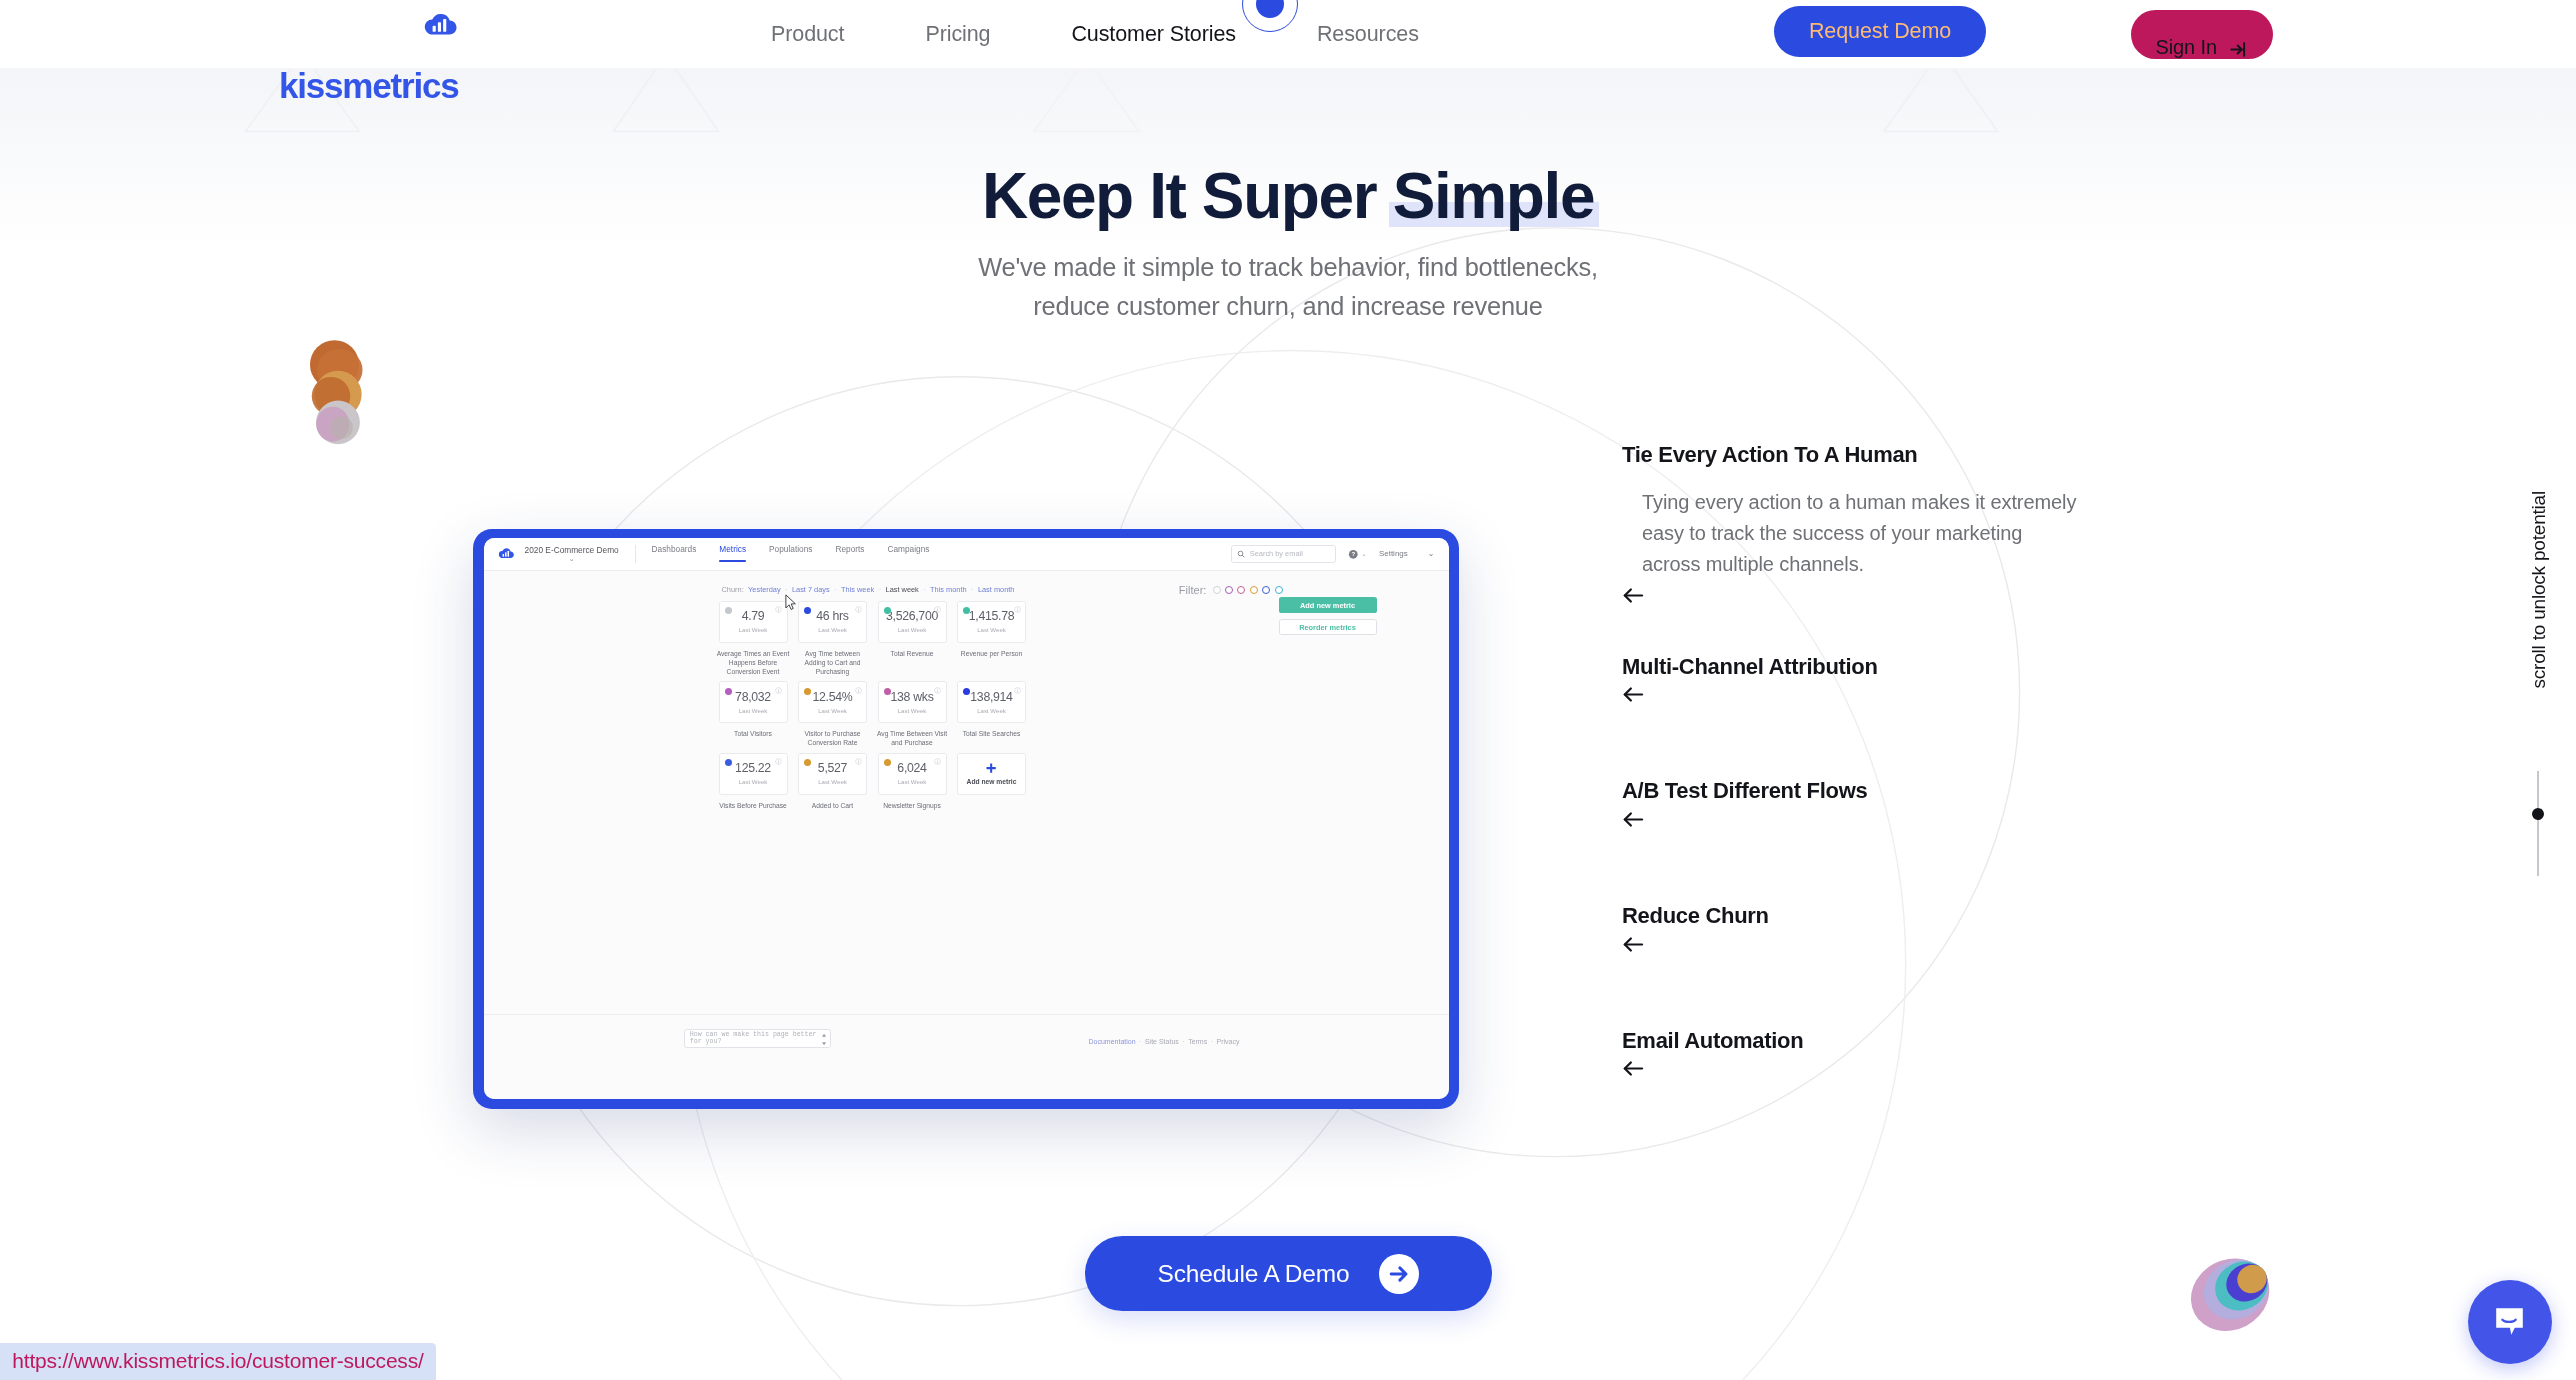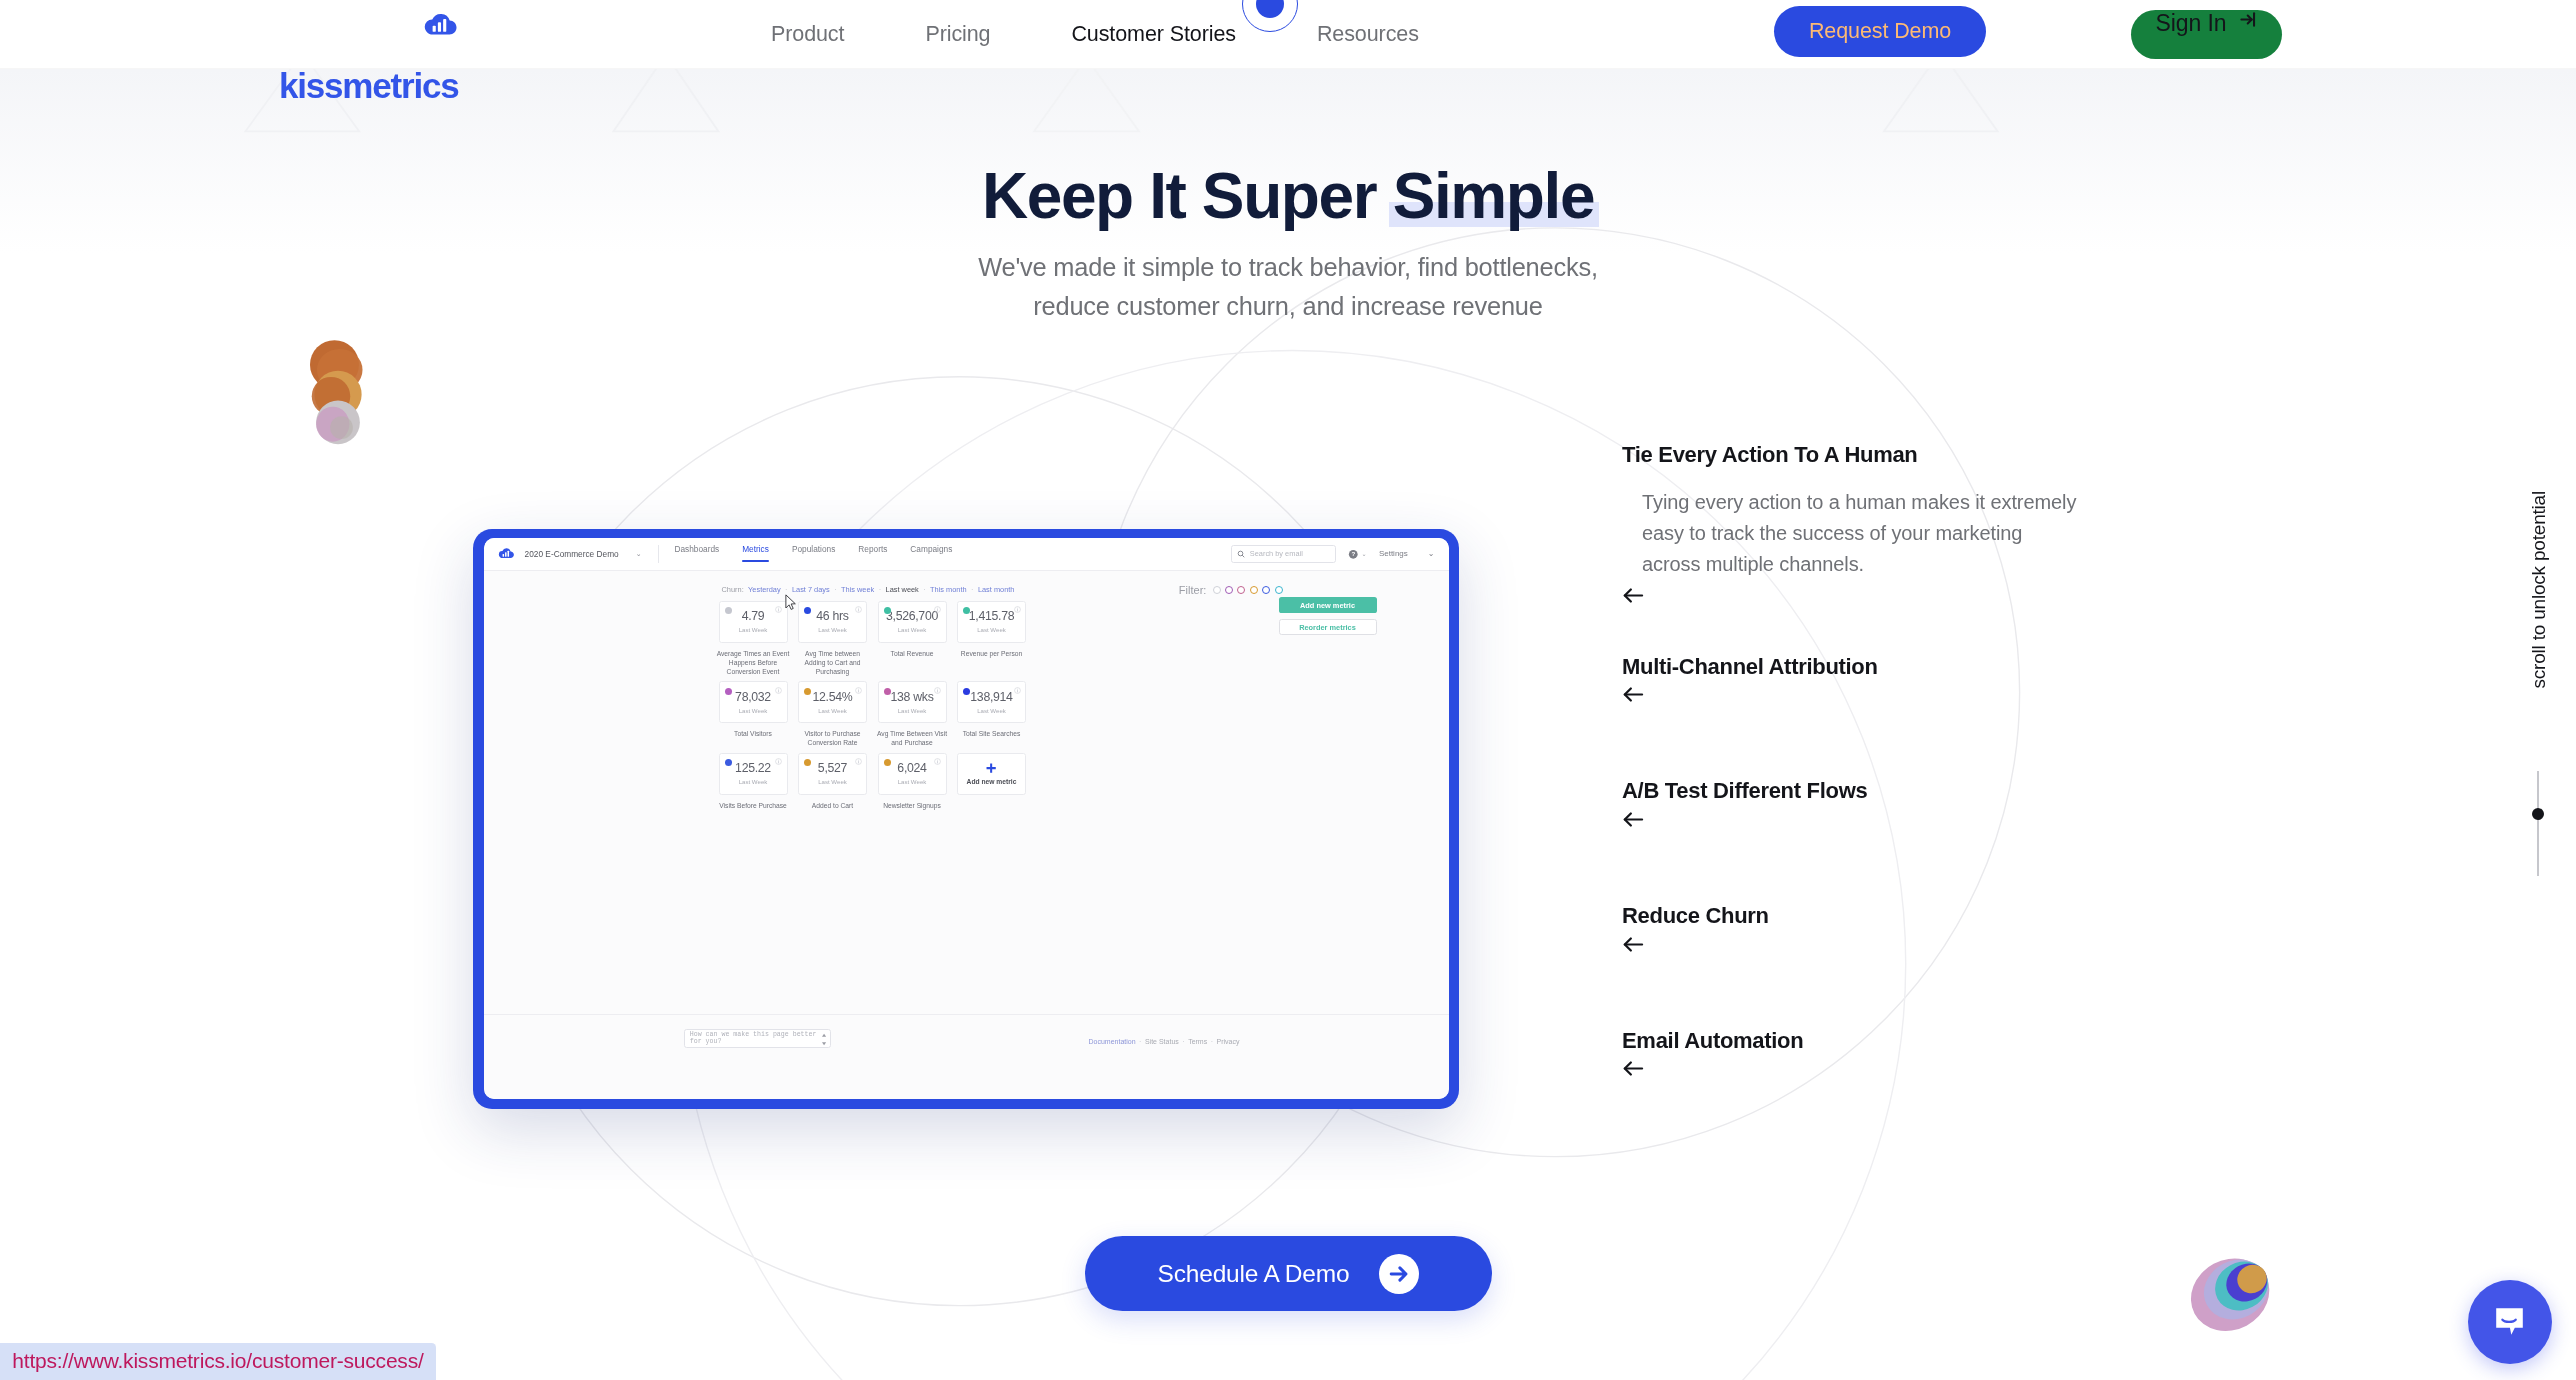--- a/index.html
+++ b/index.html
@@ -45,23 +45,23 @@
     position: absolute; left: 1774px; top: 6.1px;
     width: 212px; height: 51px; border-radius: 25.4px;
     background: #2a4ae0; color: #fdba74;
     font-size: 21.5px; border: none; cursor: pointer;
     display: flex; align-items: center; justify-content: center;
     letter-spacing: -0.1px;
   }
   .btn-signin {
     position: absolute; left: 2131px; top: 9.6px;
     height: 49px; padding: 0 24.5px; border-radius: 24.5px;
-    background: #15803d; color: #14151a;
-    font-size: 23px; border: none; cursor: pointer;
-    display: flex; align-items: flex-start; gap: 12.3px;
+    background: #be185d; color: #14151a;
+    font-size: 20px; border: none; cursor: pointer;
+    display: flex; align-items: flex-end; gap: 12.3px;
     letter-spacing: -0.1px;
   }
   .signin-icon { width: 19px; height: 19px; display:block; }
 
   
   .cursor-ring {
     position: absolute; left: 1242px; top: -24.5px;
     width: 56px; height: 56px; border-radius: 50%;
     border: 1.4px solid #2a4ae0; background: #fff;
     z-index: 70; pointer-events: none;
@@ -119,21 +119,21 @@
   }
 
   .app-topbar {
     height: 33px; flex: 0 0 33px; display: flex; align-items: center;
     background: #ffffff; border-bottom: 0.9px solid #ededf1;
     padding: 0 14px; position: relative;
   }
   .app-logo { width: 16.6px; height: 16.6px; display:block; margin-right: 10.5px; }
   .app-project {
     font-size: 8.3px; color: #53555c; white-space: nowrap;
-    display: flex; align-items: center; gap: 17px; cursor: pointer;
+    display: flex; align-items: center; gap: 0; cursor: pointer; flex-direction: column;
   }
   .app-project .chev { font-size: 7px; color: #8b8d95; }
   .app-divider { width: 0.9px; height: 17.5px; background: #e6e7ec; margin: 0 16px; }
   .app-tabs { display: flex; align-items: center; gap: 23px; }
   .app-tab {
     font-size: 8.3px; color: #7b7d85; cursor: pointer;
     position: relative; padding-bottom: 10.5px; white-space: nowrap;
   }
   .app-tab.active { color: #2a4ae0; }
   .app-tab.active::after {

